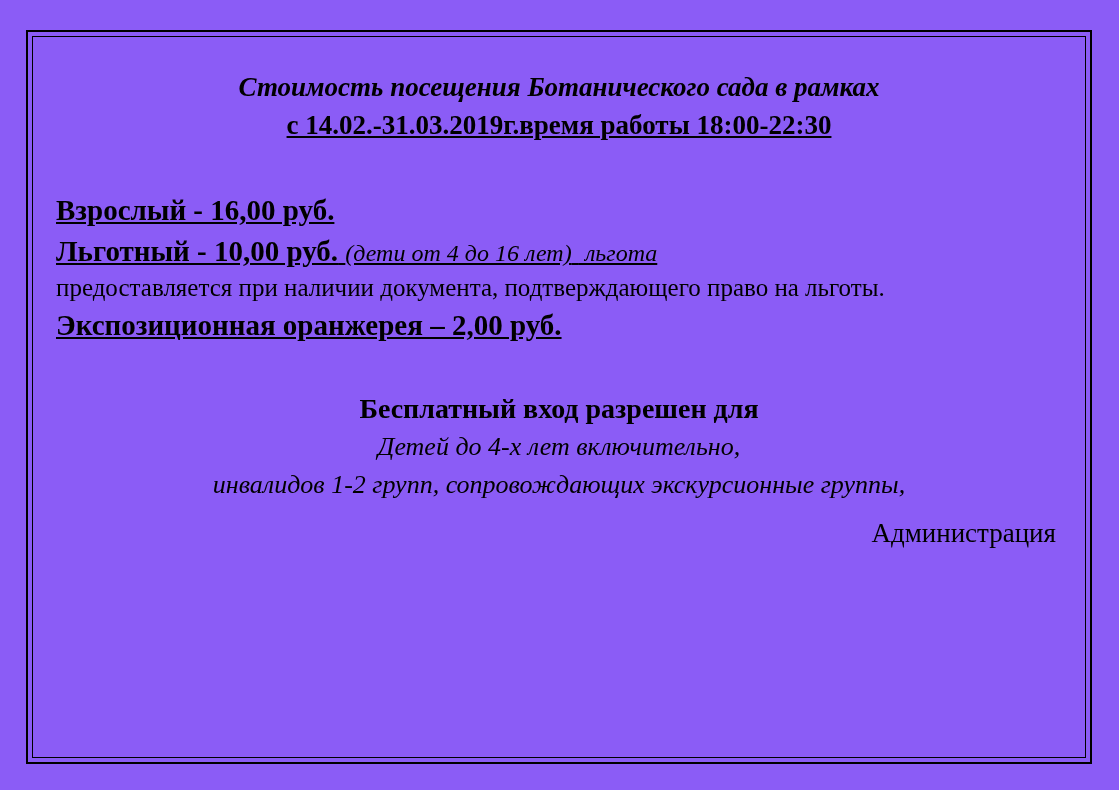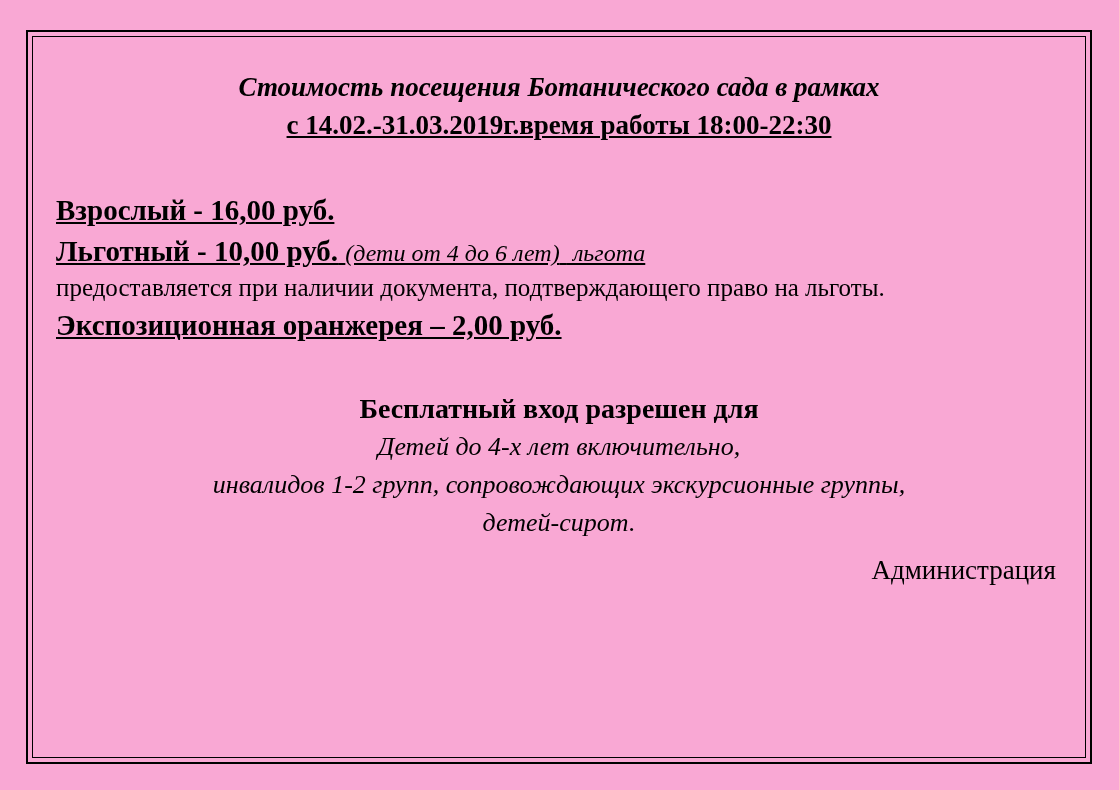--- a/index.html
+++ b/index.html
@@ -12,21 +12,21 @@
     height: 790px;
     font-family: "Liberation Serif", "DejaVu Serif", serif;
     color: #000000;
     overflow: hidden;
   }
 
   .page {
     position: relative;
     width: 1119px;
     height: 790px;
-    background: #f9a8d4;
+    background: #8b5cf6;
     box-sizing: border-box;
   }
 
   
   .frame-outer {
     position: absolute;
     left: 26px;
     top: 30px;
     width: 1066px;
     height: 734px;
@@ -139,30 +139,29 @@
 
     <div class="title-block">
       <div class="title-line1">Стоимость посещения Ботанического сада в рамках</div>
       <div><span class="title-line3">с 14.02.-31.03.2019г.время работы 18:00-22:30</span></div>
     </div>
 
     <div class="prices">
       <div class="price-line price-adult">Взрослый - 16,00 руб.</div>
       <div class="price-line">
         <span>Льготный - 10,00 руб.</span>
-        <span class="price-note">(дети от 4 до 6 лет)</span>
+        <span class="price-note">(дети от 4 до 16 лет)</span>
         <span class="price-note">&nbsp;льгота</span>
       </div>
       <div class="note-cont">предоставляется при наличии документа, подтверждающего право на льготы.</div>
       <div class="price-line price-green">Экспозиционная оранжерея – 2,00 руб.</div>
     </div>
 
     <div class="free-block">
       <div class="free-title">Бесплатный вход разрешен для</div>
       <div class="free-item">Детей до 4-х лет включительно,</div>
       <div class="free-item">инвалидов 1-2 групп, сопровождающих экскурсионные группы,</div>
-      <div class="free-item">детей-сирот.</div>
     </div>
 
     <div class="signature">Администрация</div>
 
   </div>
 </div>
 
 </body></html>

